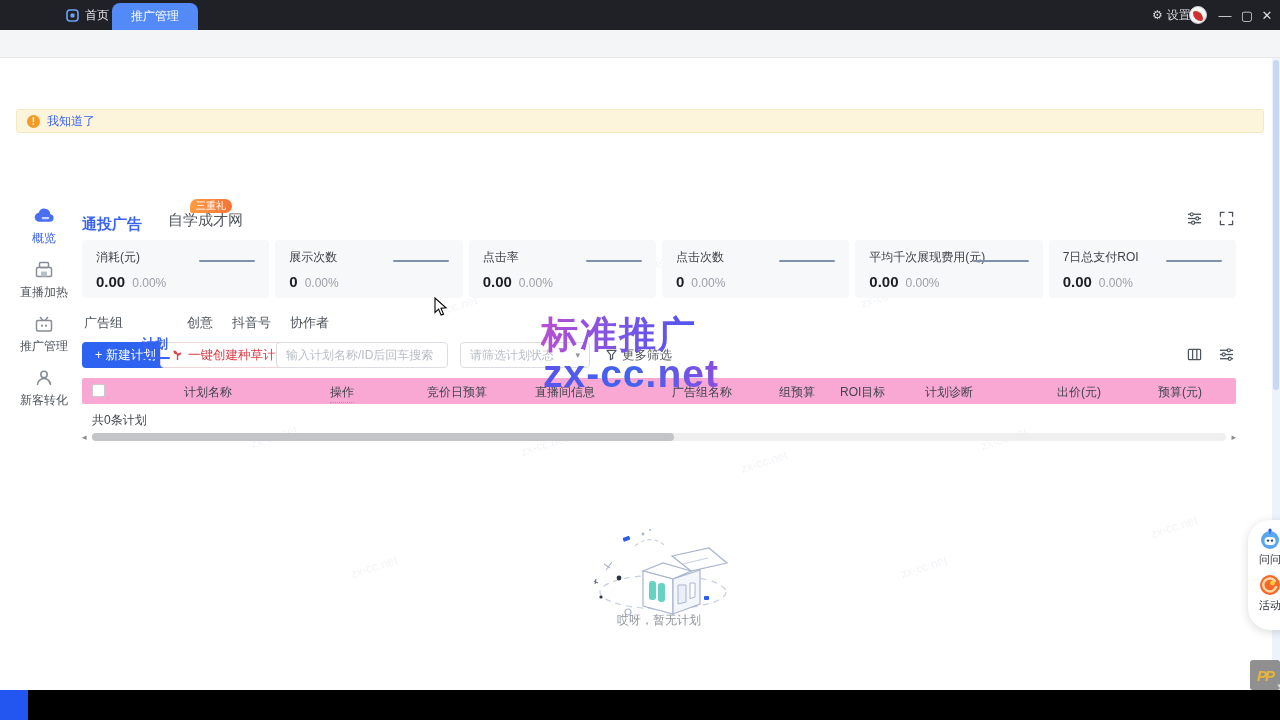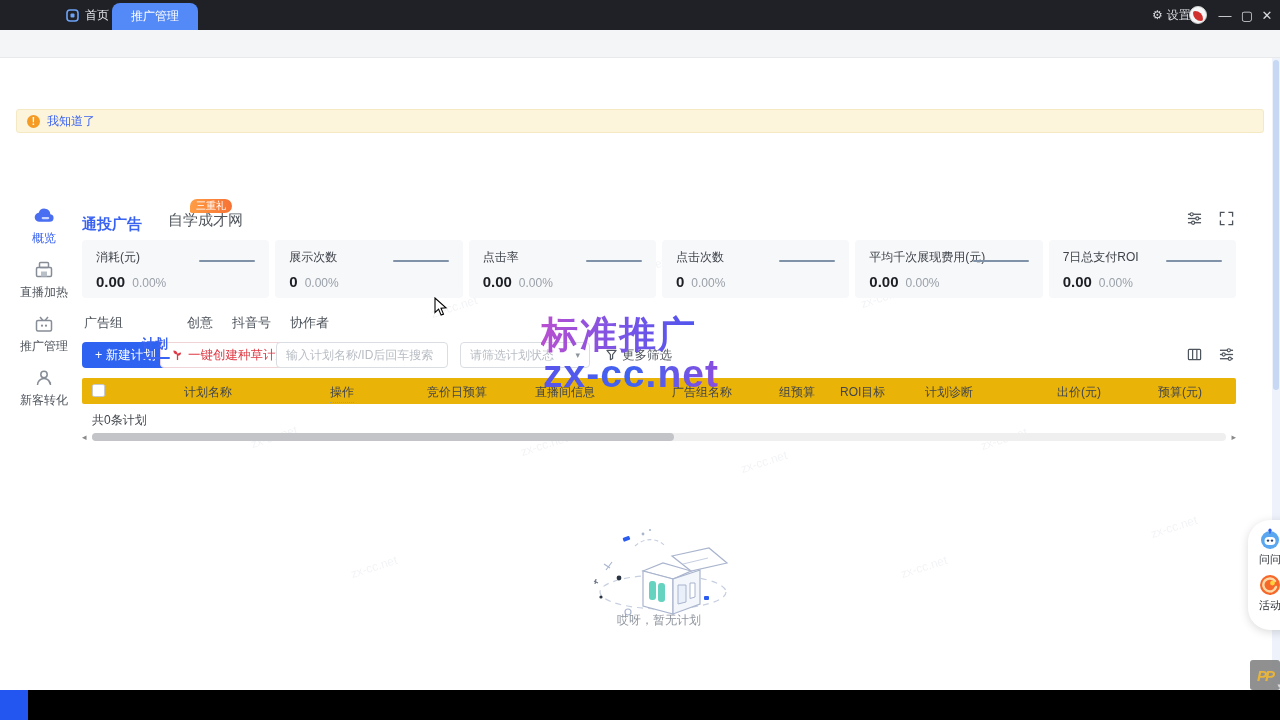--- a/index.html
+++ b/index.html
@@ -93,21 +93,21 @@
   .btn-primary { left:82px; top:342px; height:26px; padding:0 13px; background:#2e62f1; border:none; border-radius:4px; color:#fff; font-size:12.5px; display:flex; align-items:center; cursor:pointer; font-family:inherit; }
   .btn-seed { left:160px; top:342px; height:26px; padding:0 11px; background:#fff; border:1px solid #f0d3d6; border-radius:4px; color:#df3a45; font-size:12.5px; display:flex; align-items:center; gap:5px; cursor:pointer; font-family:inherit; }
   .search-plan { left:276px; top:342px; width:172px; height:26px; border:1px solid #dadde2; border-radius:4px; background:#fff; display:flex; align-items:center; padding:0 9px; }
   .search-plan input { flex:1; border:none; outline:none; font-size:12px; color:#454a50; font-family:inherit; }
   .search-plan input::placeholder { color:#b8bdc4; }
   .status-select { left:460px; top:342px; width:130px; height:26px; border:1px solid #dadde2; border-radius:4px; background:#fff; display:flex; align-items:center; justify-content:space-between; padding:0 9px; font-size:12px; color:#b8bdc4; cursor:pointer; }
   .more-filter { left:606px; top:342px; height:26px; display:flex; align-items:center; gap:5px; font-size:12.5px; color:#4e545d; cursor:pointer; }
   .act-ico { top:346px; width:17px; height:17px; color:#4e545c; display:flex; align-items:center; justify-content:center; cursor:pointer; }
 
   
-  #thead { left:82px; top:378px; width:1154px; height:26px; background:#eab308; border-radius:2px; font-size:12px; color:#41454c; z-index:1; }
+  #thead { left:82px; top:378px; width:1154px; height:26px; background:#f9a8d4; border-radius:2px; font-size:12px; color:#41454c; z-index:1; }
   #thead .th { position:absolute; top:6px; white-space:nowrap; }
   .cb { position:absolute; left:10px; top:6px; width:13px; height:13px; border:1px solid #c6cad0; border-radius:2px; background:#fff; cursor:pointer; }
   .th0{left:102px}.th1{left:248px;border-bottom:1px dotted #9aa0a8;padding-bottom:1px}.th2{left:345px}.th3{left:453px}.th4{left:590px}.th5{left:697px}.th6{left:758px}.th7{left:843px}.th8{left:975px}.th9{left:1076px}
 
   .summary { left:92px; top:412px; font-size:12px; color:#41454c; z-index:1; }
 
   
   #hscroll { left:82px; top:432px; width:1154px; height:10px; z-index:1; }
   #hscroll .arrow { position:absolute; top:0; font-size:9px; color:#8a8a8a; line-height:10px; }
   #hscroll .track { position:absolute; left:10px; right:10px; top:1px; height:8px; background:#efefef; border-radius:4px; }

